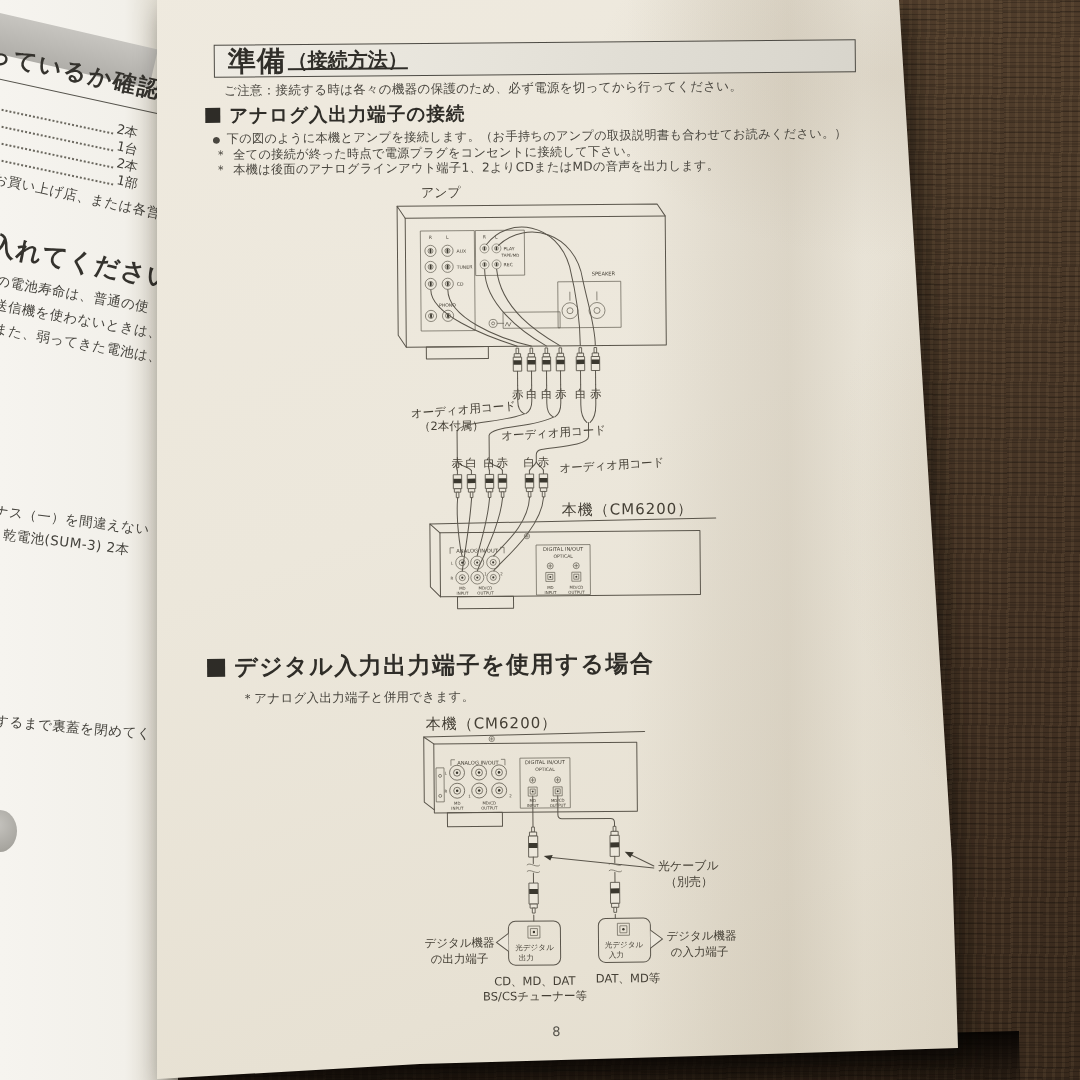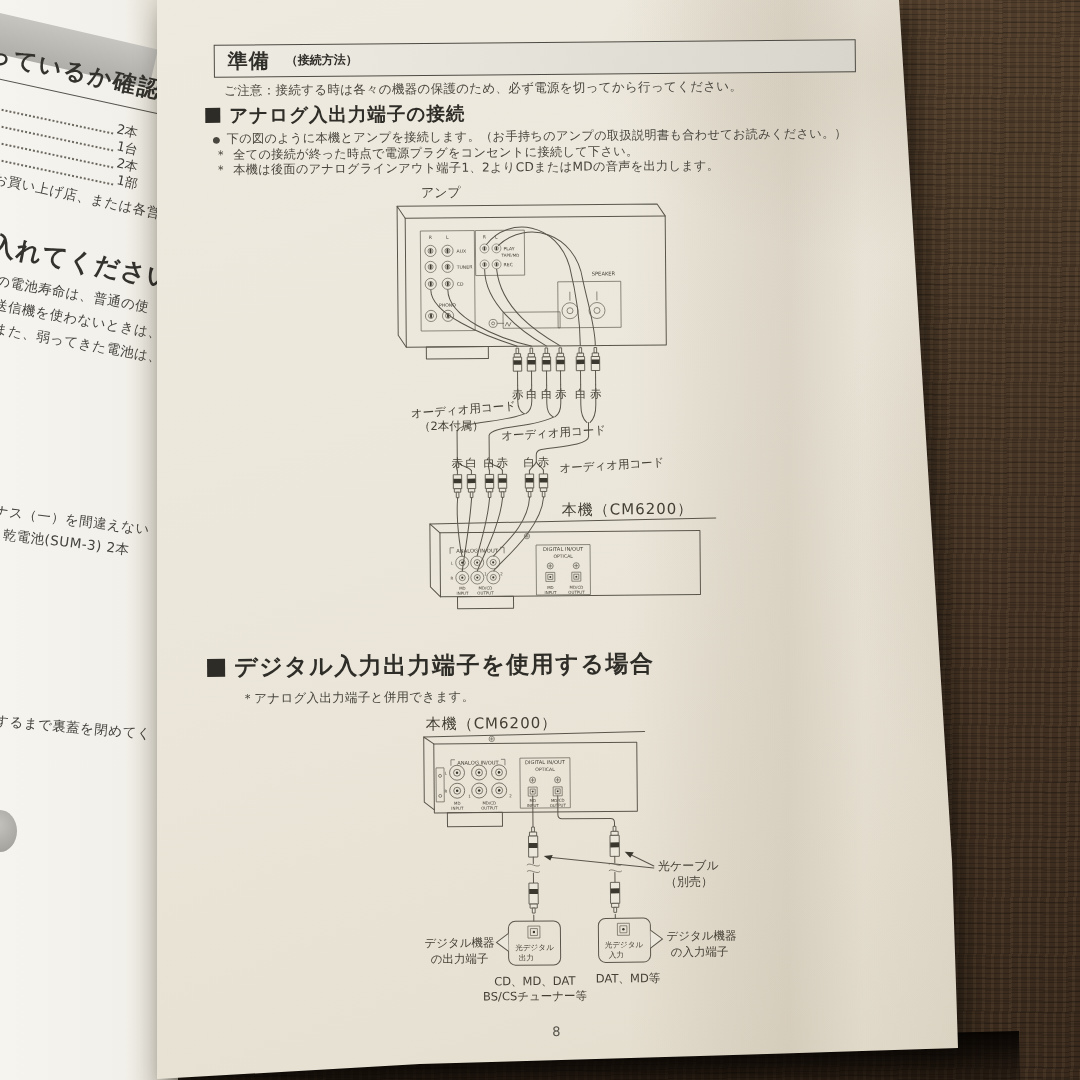--- a/index.html
+++ b/index.html
@@ -43,22 +43,22 @@
       radial-gradient(ellipse 300px 500px at 97% 45%, rgba(150,132,100,0.16), transparent 70%),
       linear-gradient(90deg, rgba(90,75,55,0.12) 0px, rgba(90,75,55,0.04) 22px, transparent 45px),
       linear-gradient(90deg, transparent 58%, rgba(125,108,80,0.10) 67%, rgba(125,108,80,0.15) 73%, rgba(125,108,80,0.04) 80%, rgba(140,120,92,0.16) 98%),
       linear-gradient(160deg,#efeadf 0%,#ece7db 45%,#e7e1d3 80%,#e2dbcb 100%);}
   .content{position:absolute;inset:0;transform:rotate(-0.5deg);transform-origin:540px 540px;color:#3f3c35;}
 
   .header-box{position:absolute;left:218px;top:42px;width:642px;height:33px;
     border:1.5px solid #4c4a44;
     background:linear-gradient(100deg,#eeebe3 0%,#e6e3da 45%,#d8d5cc 100%);
     display:flex;align-items:center;padding-left:13px;box-sizing:border-box;}
-  .header-title{font-size:20px;font-weight:bold;color:#302e29;letter-spacing:1px;}
-  .header-sub{font-size:12px;font-weight:bold;color:#302e29;margin-left:16px;}
+  .header-title{font-size:28px;font-weight:bold;color:#302e29;letter-spacing:1px;}
+  .header-sub{font-size:20px;font-weight:bold;color:#302e29;margin-left:2px;text-decoration:underline;}
   .notice{position:absolute;left:228px;top:80px;font-size:12.5px;color:#4b4841;letter-spacing:0.3px;}
   .sec-title{position:absolute;display:flex;align-items:center;color:#2f2d28;}
   .sq{display:inline-block;background:#2e2c27;margin-right:9px;}
   .sq1{width:15px;height:15px;}
   .sq2{width:18px;height:18px;}
   .sec1-text{font-size:18.5px;font-weight:bold;letter-spacing:1px;}
   .sec2-text{font-size:23px;font-weight:bold;letter-spacing:1.5px;}
   .body-line{position:absolute;font-size:12.2px;color:#49463f;letter-spacing:0.3px;white-space:nowrap;}
   .marker{margin-right:6px;}
   .page-number{position:absolute;left:548px;top:1024px;font-size:13px;color:#57544c;}

